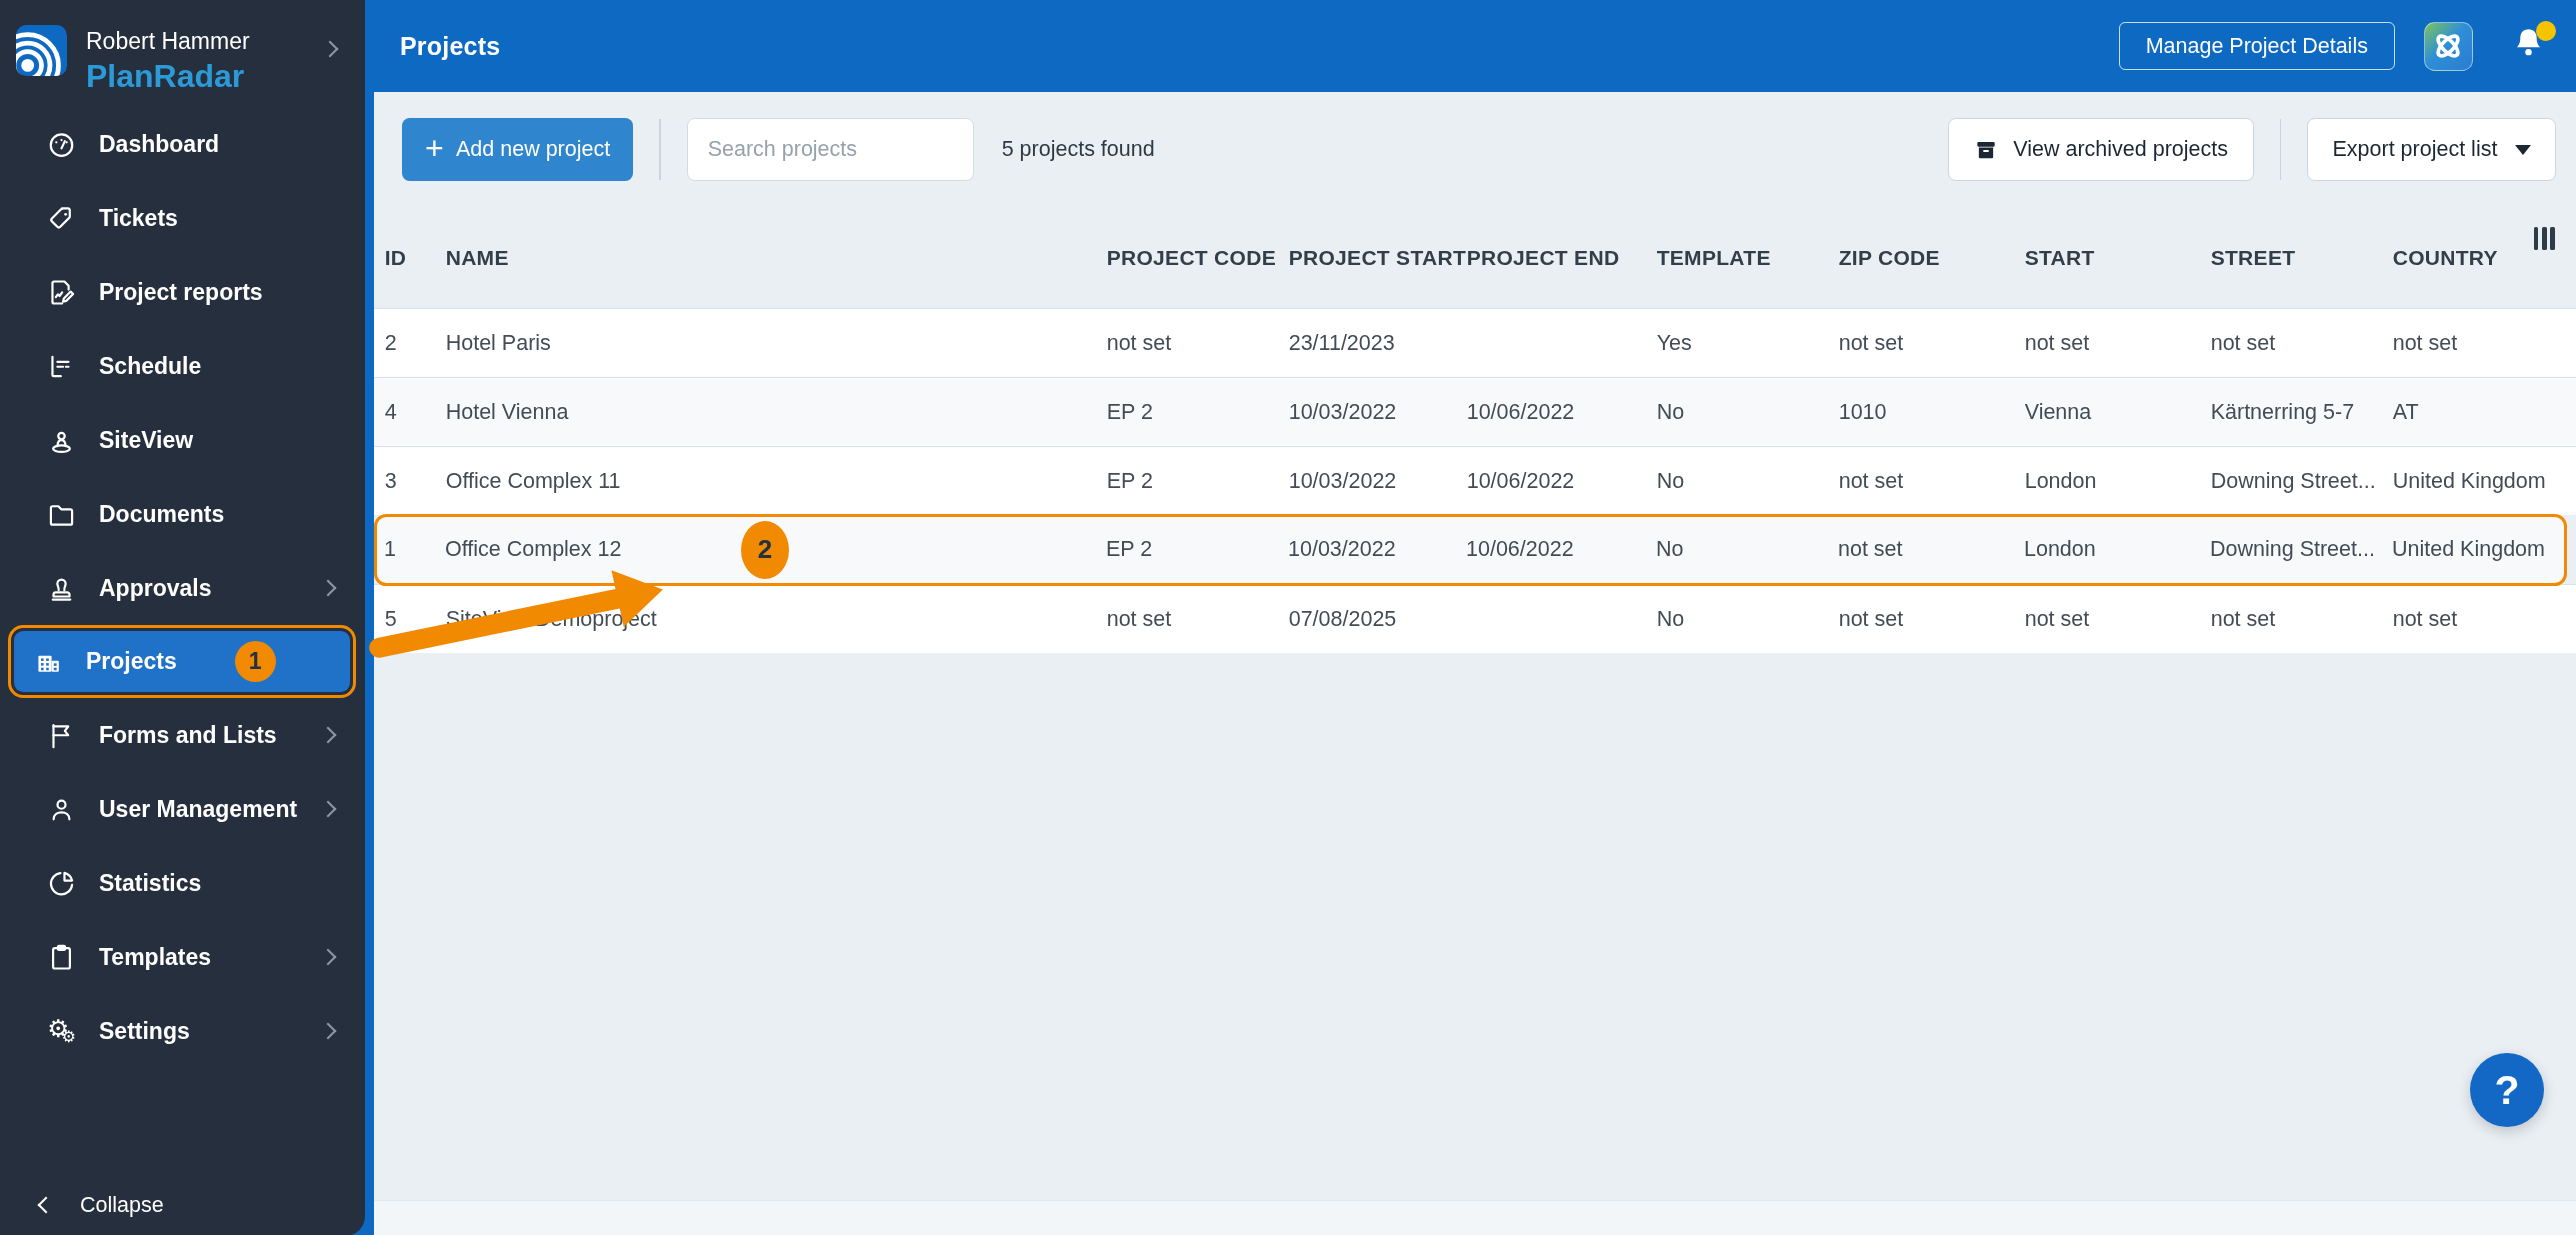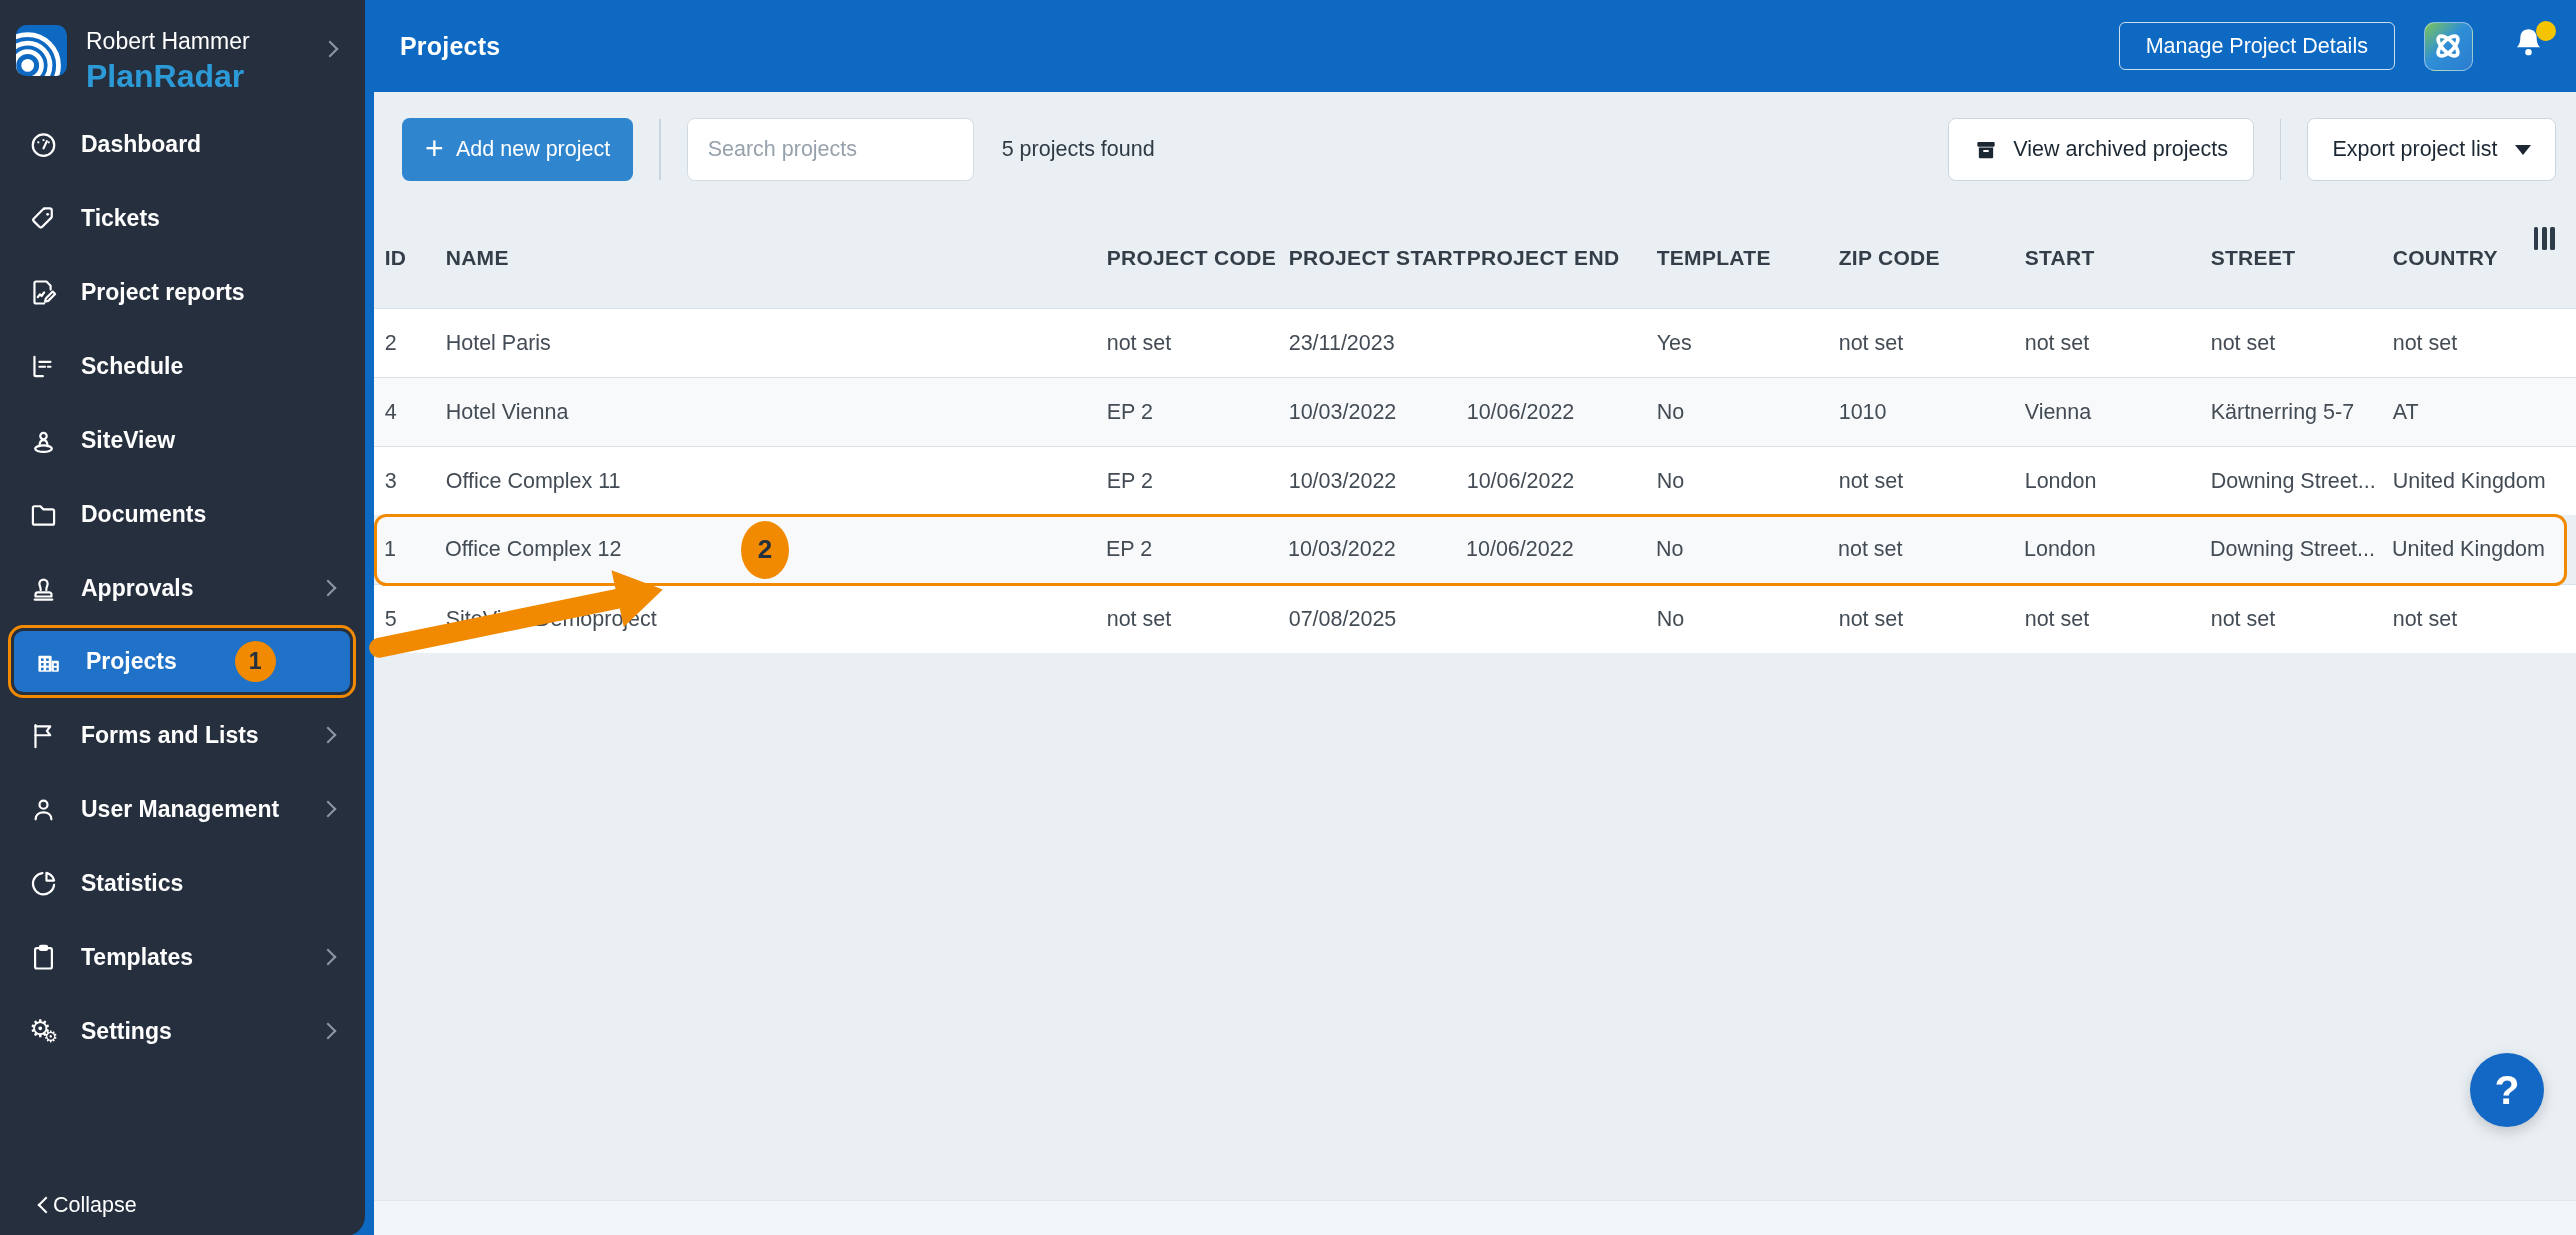--- a/index.html
+++ b/index.html
@@ -38,40 +38,40 @@
   }
   .profile{position:absolute;top:0;left:0;right:0;height:100px;cursor:pointer;}
   .logo{position:absolute;left:16px;top:24.5px;width:51px;height:51px;}
   .profile .nm{position:absolute;left:86px;top:28px;font-size:23px;color:#fff;}
   .profile .br{position:absolute;left:86px;top:58px;font-size:32px;font-weight:700;color:var(--brand-blue,#2D9AD8);}
   .chevron{display:inline-block;width:10px;height:10px;border-right:2.7px solid var(--chevron-gray,#8C97A1);border-bottom:2.7px solid var(--chevron-gray,#8C97A1);transform:rotate(-45deg);}
   .chevron.left{transform:rotate(135deg);border-color:#fff;}
   .profile .chevron{position:absolute;right:29px;top:43px;}
   .nav{position:absolute;top:107px;left:0;right:0;list-style:none;margin:0;padding:0;}
   .nav li{
-    height:74px;display:flex;align-items:center;gap:20px;padding-left:26px;
+    height:74px;display:flex;align-items:center;gap:20px;padding-left:44px;
     font-size:23px;font-weight:600;cursor:pointer;box-sizing:border-box;position:relative;
   }
   .nav li .icn{width:35px;display:flex;justify-content:center;flex:none;}
   .nav li .icn svg{width:31px;height:31px;stroke:#fff;fill:none;stroke-width:1.7;stroke-linecap:round;stroke-linejoin:round;}
   .nav li .chev{margin-left:auto;margin-right:31px;}
   .nav li.active{
     height:61px;margin:6.1px 15.3px 6.1px 14px;padding-left:17px;border-radius:9.2px;
     background:var(--active-blue,#1F72C7);
     outline:3.8px solid var(--accent-orange,#F18A00);outline-offset:3.1px;
   }
   .badge1{
     width:41px;height:41px;border-radius:50%;background:var(--accent-orange,#F18A00);
     color:var(--badge-text,#24313E);font-size:23px;font-weight:700;
     display:flex;align-items:center;justify-content:center;margin-left:38px;flex:none;
   }
   .gear{line-height:1;color:#fff;}
   .g1{font-size:24.5px;}
   .g2{font-size:16px;margin-left:-7.7px;margin-top:12.3px;}
-  .collapse{position:absolute;bottom:18.4px;left:40px;display:flex;align-items:center;gap:1px;font-size:21.5px;color:#fff;cursor:pointer;}
+  .collapse{position:absolute;bottom:18.4px;left:40px;display:flex;align-items:center;gap:28px;font-size:21.5px;color:#fff;cursor:pointer;}
   
   .content{position:absolute;left:374px;top:92px;right:0;bottom:0;background:var(--content-bg,#EAEFF4);}
   .toolbar{display:flex;align-items:center;height:115px;padding:0 20px 0 28px;}
   .add-btn{
     display:flex;align-items:center;gap:12.3px;height:63px;padding:0 23px;border:none;border-radius:7.7px;
     background:var(--add-blue,#2F86CE);color:#fff;font-size:21.5px;font-family:inherit;cursor:pointer;
   }
   .add-btn .plus{font-size:32px;font-weight:400;line-height:0;margin-top:-3.1px;}
   .vdiv{width:1.5px;height:61px;background:#C9D4DC;margin:0 26px;flex:none;}
   .search{

